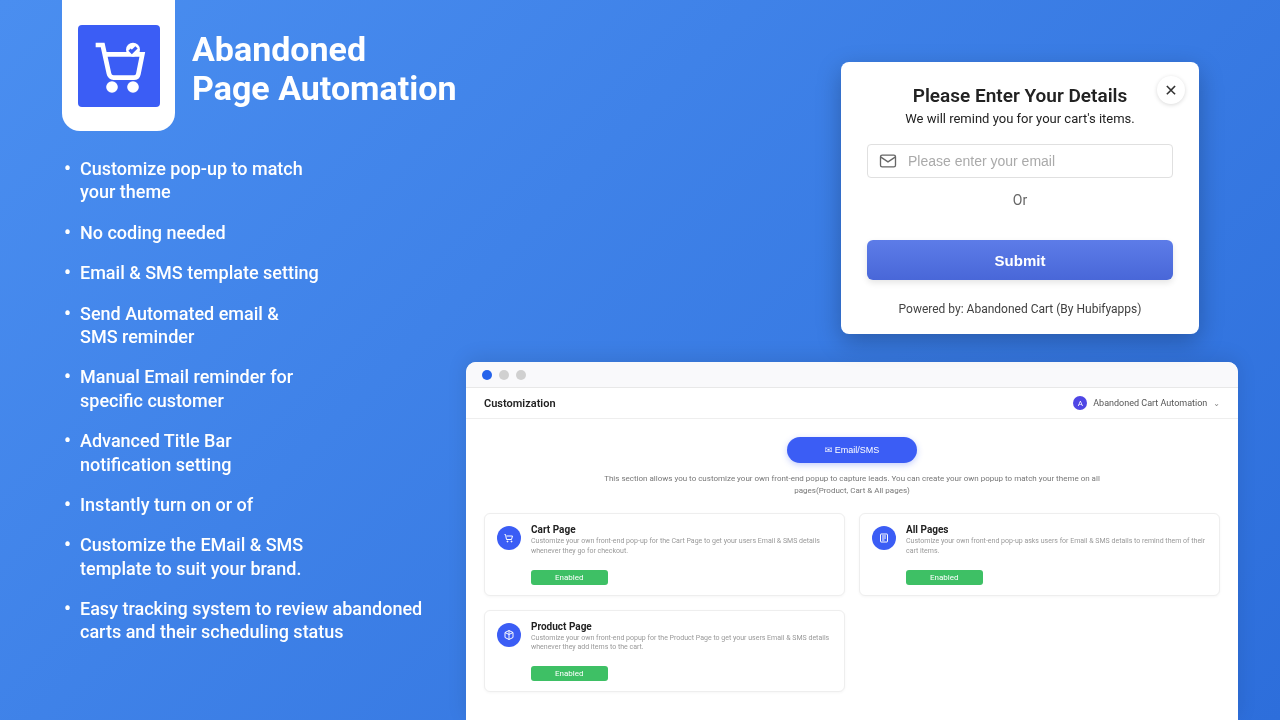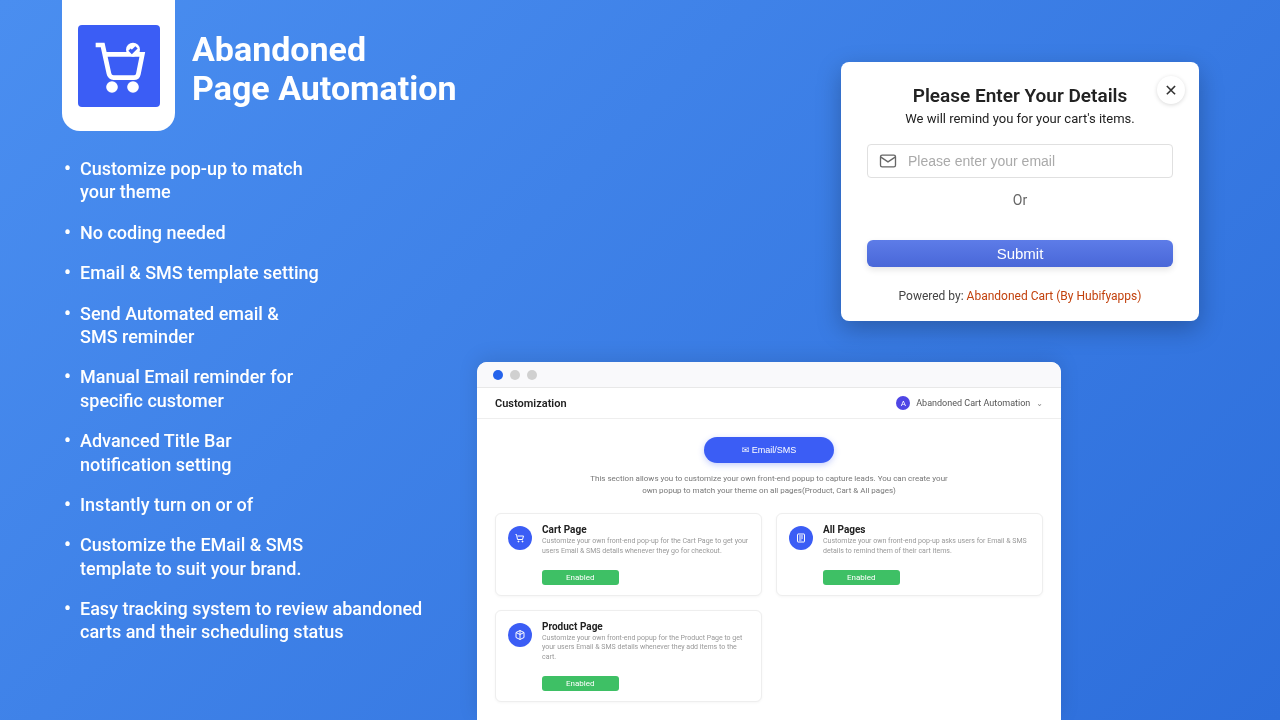--- a/index.html
+++ b/index.html
@@ -138,45 +138,45 @@
 }
 .modal-field input::placeholder { color: #aaa; }
 .modal-or {
   text-align: center;
   color: #666;
   font-size: 14px;
   margin: 14px 0;
 }
 .modal-submit {
   width: 100%;
-  height: 27px;
+  height: 40px;
   margin-top: 18px;
   background: linear-gradient(180deg, #5d7ce8, #4967d8);
   color: #fff;
   border: none;
   border-radius: 6px;
   font-size: 15px;
-  font-weight: 400;
+  font-weight: 700;
   cursor: pointer;
   box-shadow: 0 3px 6px rgba(0,0,0,0.1);
 }
 .modal-powered {
   text-align: center;
   font-size: 12px;
   color: #444;
   margin-top: 22px;
 }
-.modal-powered a { color: #c2410c; text-decoration: none; }
+.modal-powered a { color: #404040; text-decoration: none; }
 
 
 .browser {
   position: absolute;
   top: 362px;
-  left: 477px;
-  width: 584px;
+  left: 466px;
+  width: 772px;
   height: 358px;
   background: #fff;
   border-radius: 10px 10px 0 0;
   box-shadow: 0 -4px 20px rgba(0,0,0,0.1);
   overflow: hidden;
 }
 .browser-chrome {
   height: 26px;
   background: #f9f9fb;
   border-bottom: 1px solid #e8e8e8;

